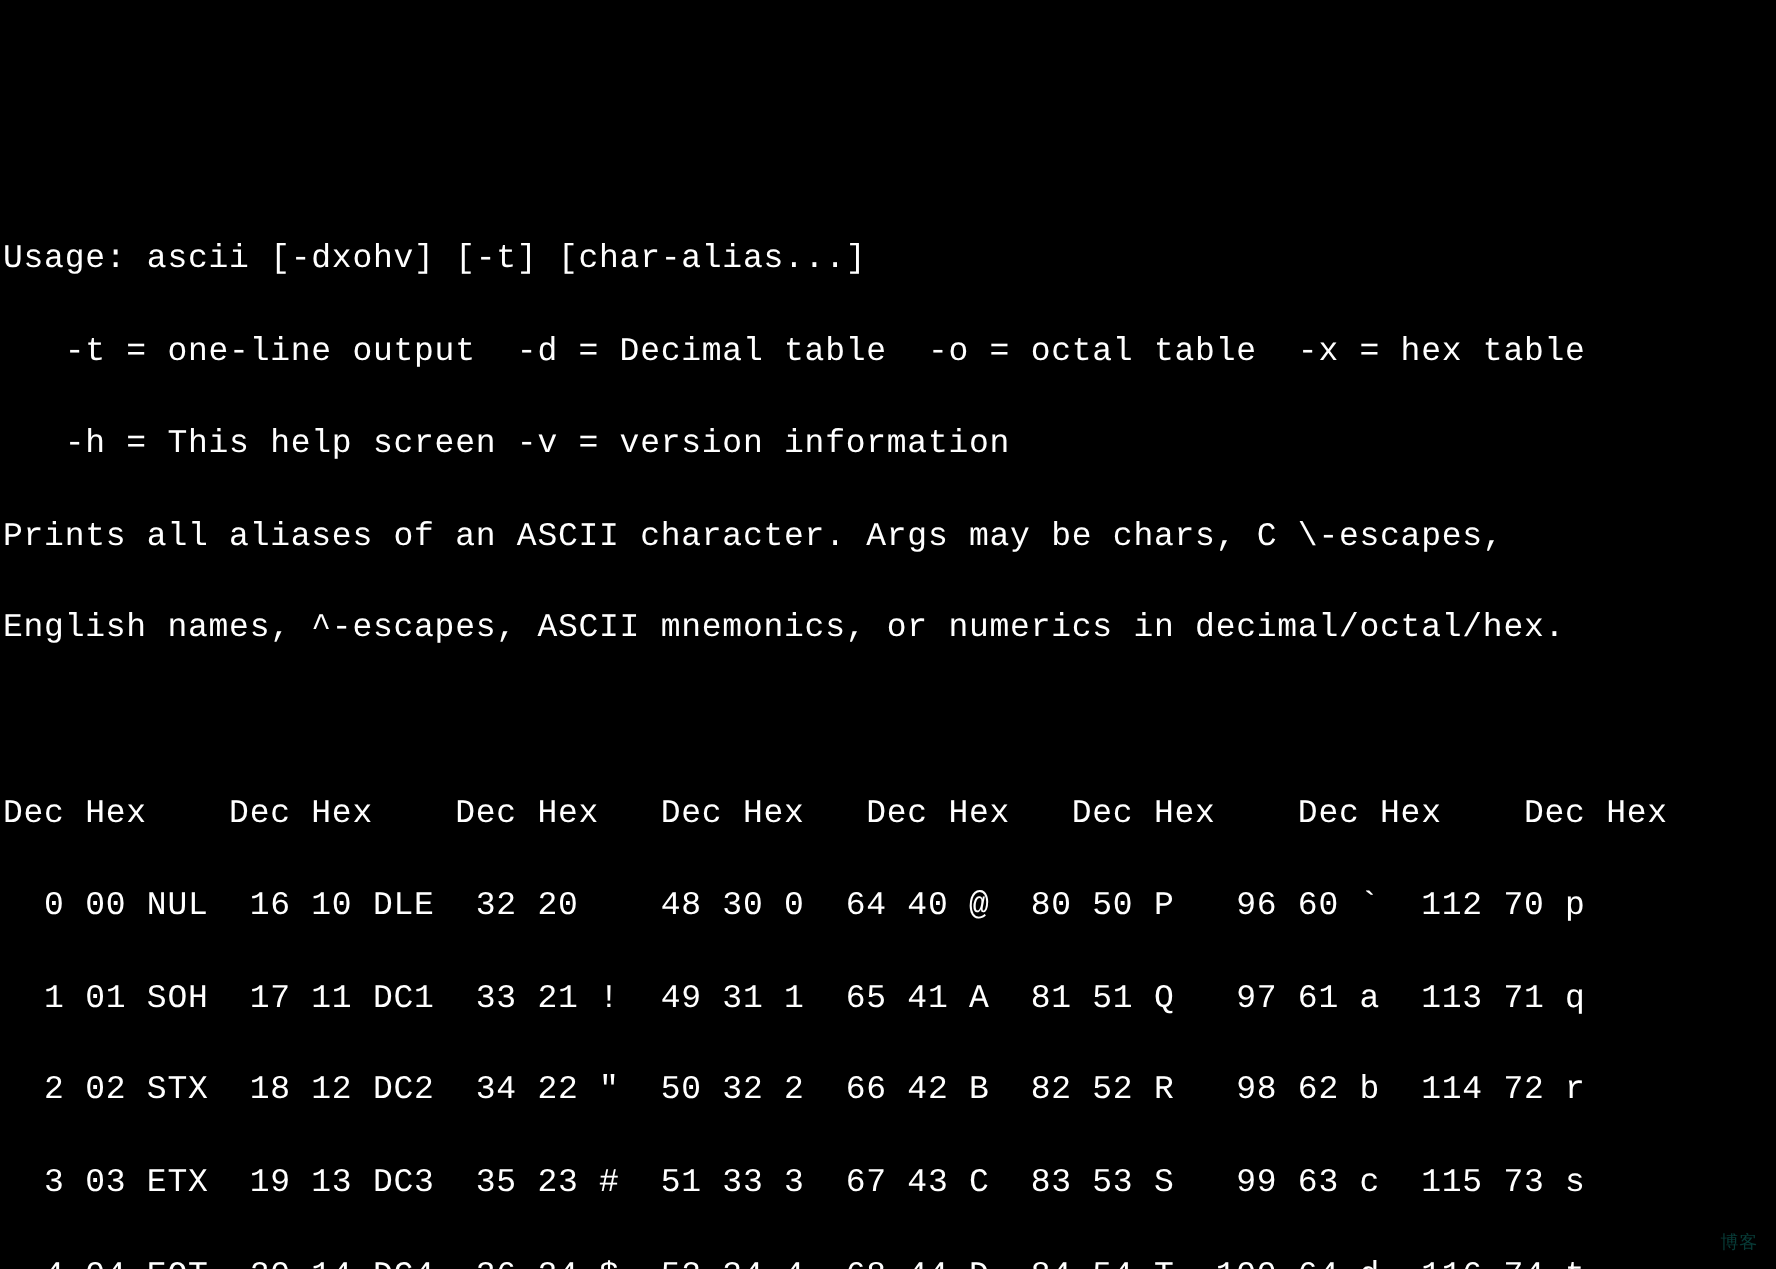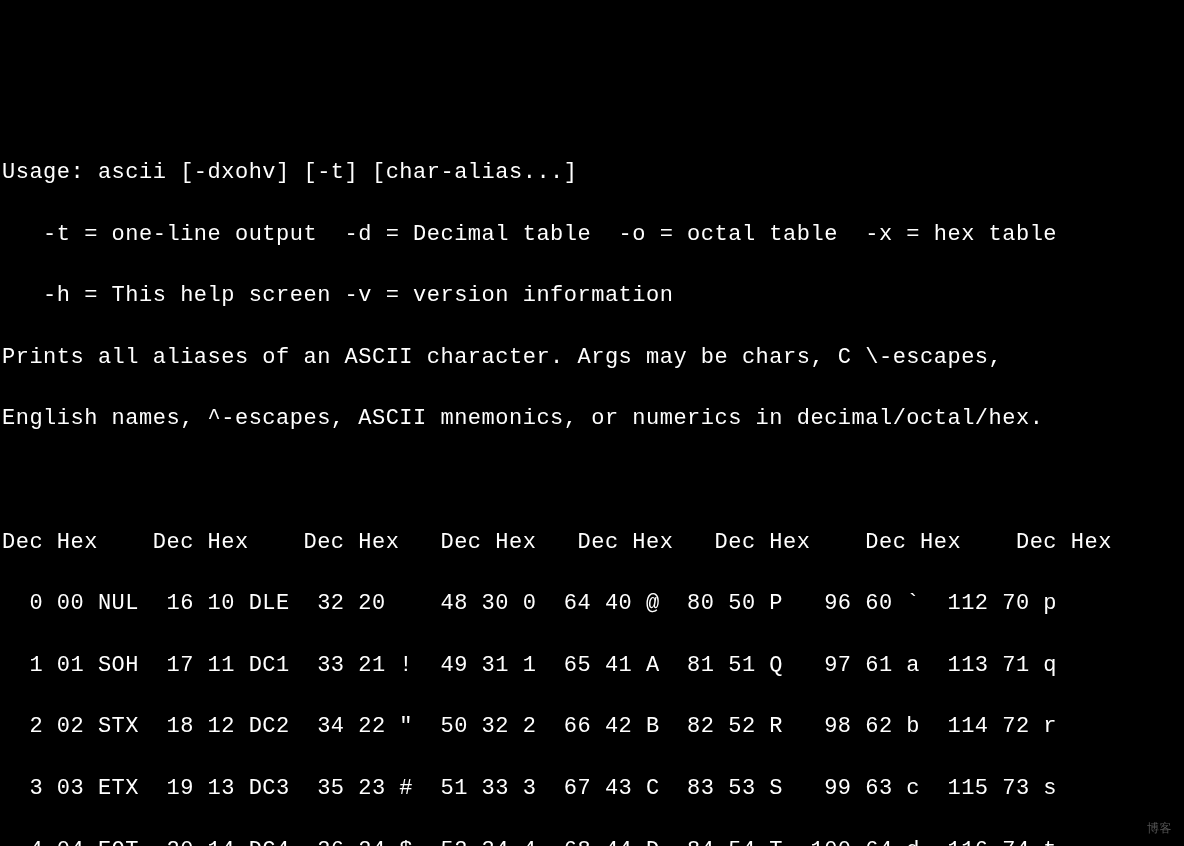--- a/index.html
+++ b/index.html
@@ -20,21 +20,21 @@
     .terminal {
       width: 1184px;
       height: 846px;
       overflow: hidden;
     }
     .watermark {
       position: absolute;
       bottom: 8px;
       right: 12px;
       font-size: 12px;
-      color: #a3a3a3;
+      color: #0f766e;
       opacity: 0.5;
     }
   </style>
 </head>
 <body>
 
 
 
 <div class="terminal">
 <div>Usage: ascii [-dxohv] [-t] [char-alias...]</div>

